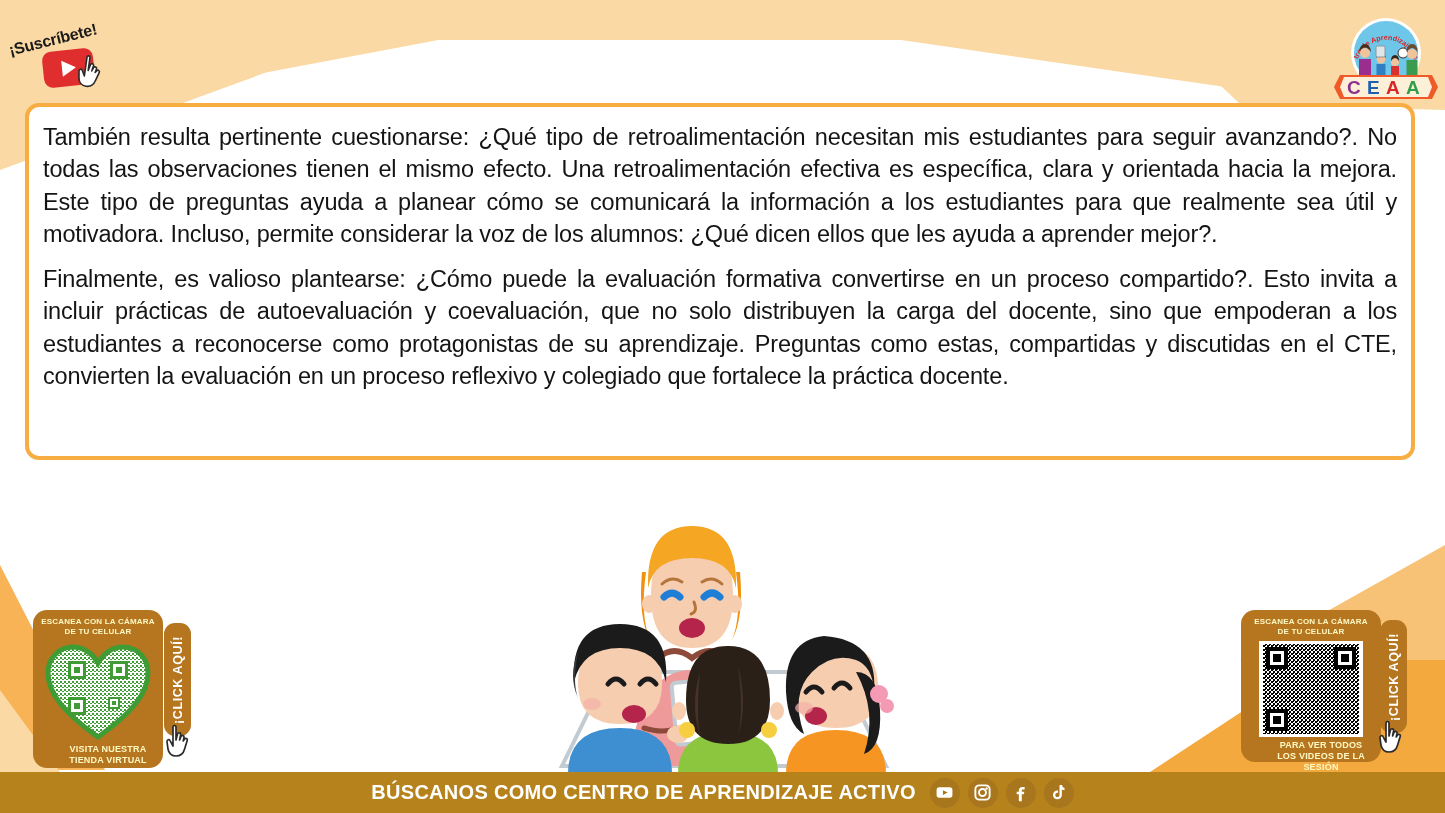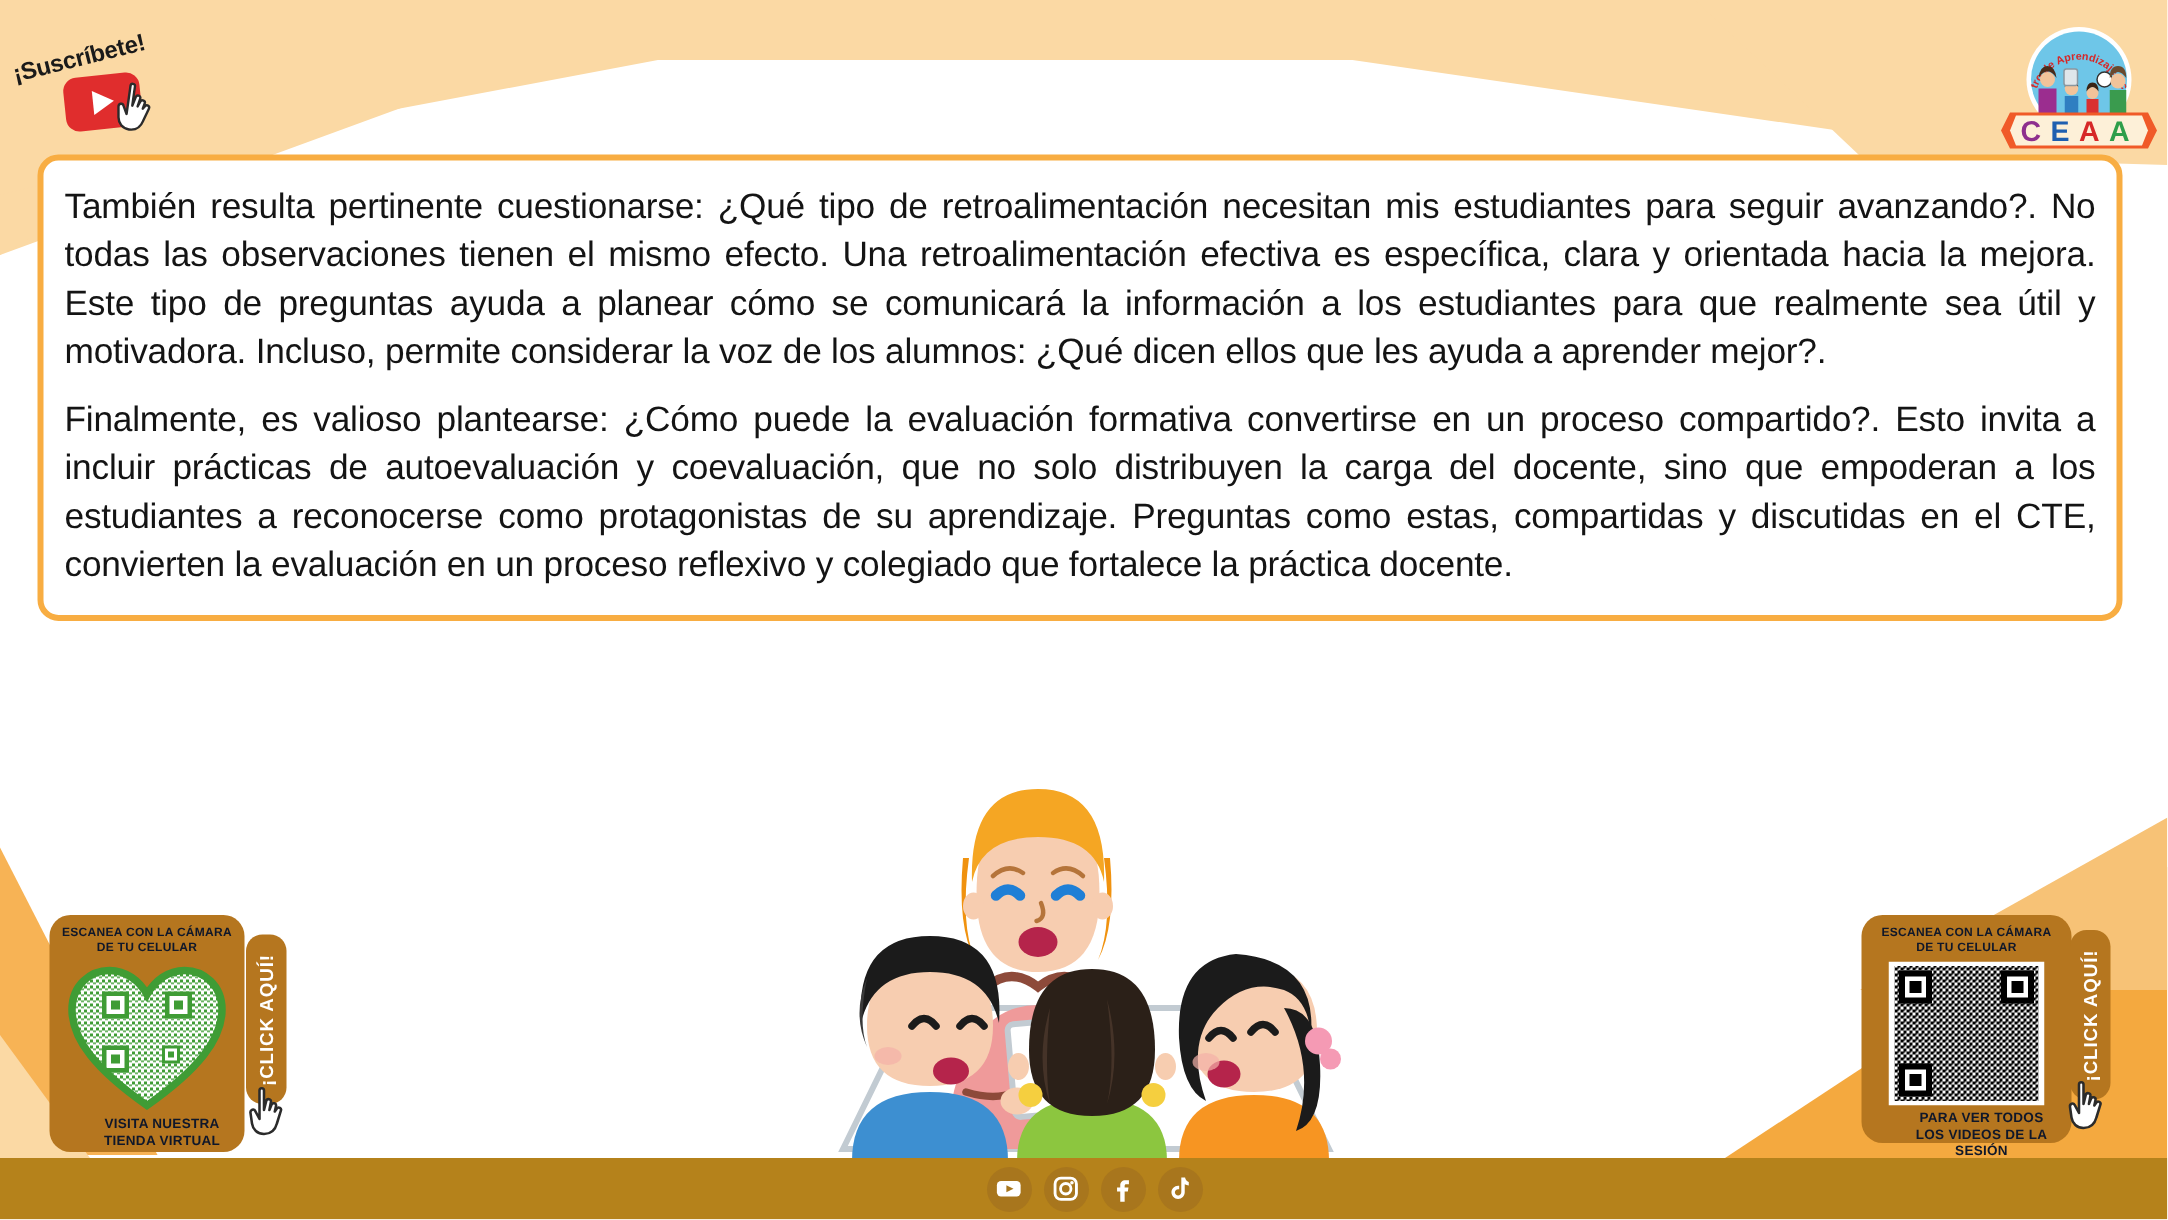--- a/index.html
+++ b/index.html
@@ -36,21 +36,21 @@
     border-left:14px solid #fff;
     border-top:8px solid transparent;border-bottom:8px solid transparent;
   }
   .cursor-hand{position:absolute;left:70px;top:40px;width:32px;height:36px;transform:rotate(8deg);}
 
   
   .ceaa-logo{position:absolute;right:7px;top:13px;width:104px;height:88px;}
 
   
   .panel{
-    position:absolute;left:25px;top:103px;width:1390px;height:311px;
+    position:absolute;left:25px;top:103px;width:1390px;height:357px;
     background:#ffffff;
     border:4px solid #f8ad42;
     border-radius:14px;
     box-sizing:border-box;
     padding:14px 14px 10px 14px;
   }
   .panel p{
     margin:0;
     font-size:23.5px;
     line-height:1.38;
@@ -65,21 +65,21 @@
   
   .illus{position:absolute;left:548px;top:476px;width:352px;height:298px;}
 
   
   .qr-card{
     position:absolute;
     background:#b5761f;
     border-radius:14px;
     box-sizing:border-box;
     text-align:center;
-    color:#0f172a;
+    color:#fef9c3;
   }
   .qr-card.left{left:33px;top:610px;width:130px;height:158px;padding:7px 6px 4px;}
   .qr-card.right{left:1241px;top:610px;width:140px;height:152px;padding:7px 8px 4px;}
   .qr-head{
     font-size:8px;font-weight:bold;line-height:1.25;letter-spacing:.2px;
     text-transform:uppercase;
   }
   .qr-foot{
     font-size:9px;font-weight:bold;line-height:1.2;letter-spacing:.2px;
     text-transform:uppercase;margin-top:3px;margin-left:20px;
@@ -338,20 +338,21 @@
     <div class="qr-foot">PARA VER TODOS LOS VIDEOS DE LA SESIÓN</div>
   </div>
   <div class="click-tab tab-right">
     <span>¡CLICK AQUÍ!</span>
   </div>
   <svg class="tab-hand hand-right" viewBox="0 0 34 38" xmlns="http://www.w3.org/2000/svg">
     <path d="M10 5 C10 3 13 3 13 5 L13 18 L14.5 12 C15 10 18 10.6 17.6 12.6 L16.6 18 L18 14.5 C18.7 12.7 21.5 13.5 21 15.4 L20.2 19 L21.6 17 C22.6 15.6 25 16.8 24.2 18.6 L21.6 27 C20.4 31.6 17 34 13 34 C8.6 34 5.6 31 5 27 L4 20 C3.6 17.8 6.4 16.8 7.2 18.8 L10 24 Z" fill="#ffffff" stroke="#2b2b2b" stroke-width="1.7" stroke-linejoin="round"></path>
   </svg>
 
   <div class="footer">
+    <div class="footer-text">BÚSCANOS COMO CENTRO DE APRENDIZAJE ACTIVO</div>
     <div class="social-row">
       <div class="social">
         <svg width="19" height="19" viewBox="0 0 24 24" xmlns="http://www.w3.org/2000/svg">
           <rect x="2" y="5.5" width="20" height="13" rx="3.5" fill="#ffffff"></rect>
           <path d="M10 9 L16 12 L10 15 Z" fill="#a8761d"></path>
         </svg>
       </div>
       <div class="social">
         <svg width="19" height="19" viewBox="0 0 24 24" xmlns="http://www.w3.org/2000/svg">
           <rect x="3" y="3" width="18" height="18" rx="5" fill="none" stroke="#ffffff" stroke-width="2.4"></rect>

